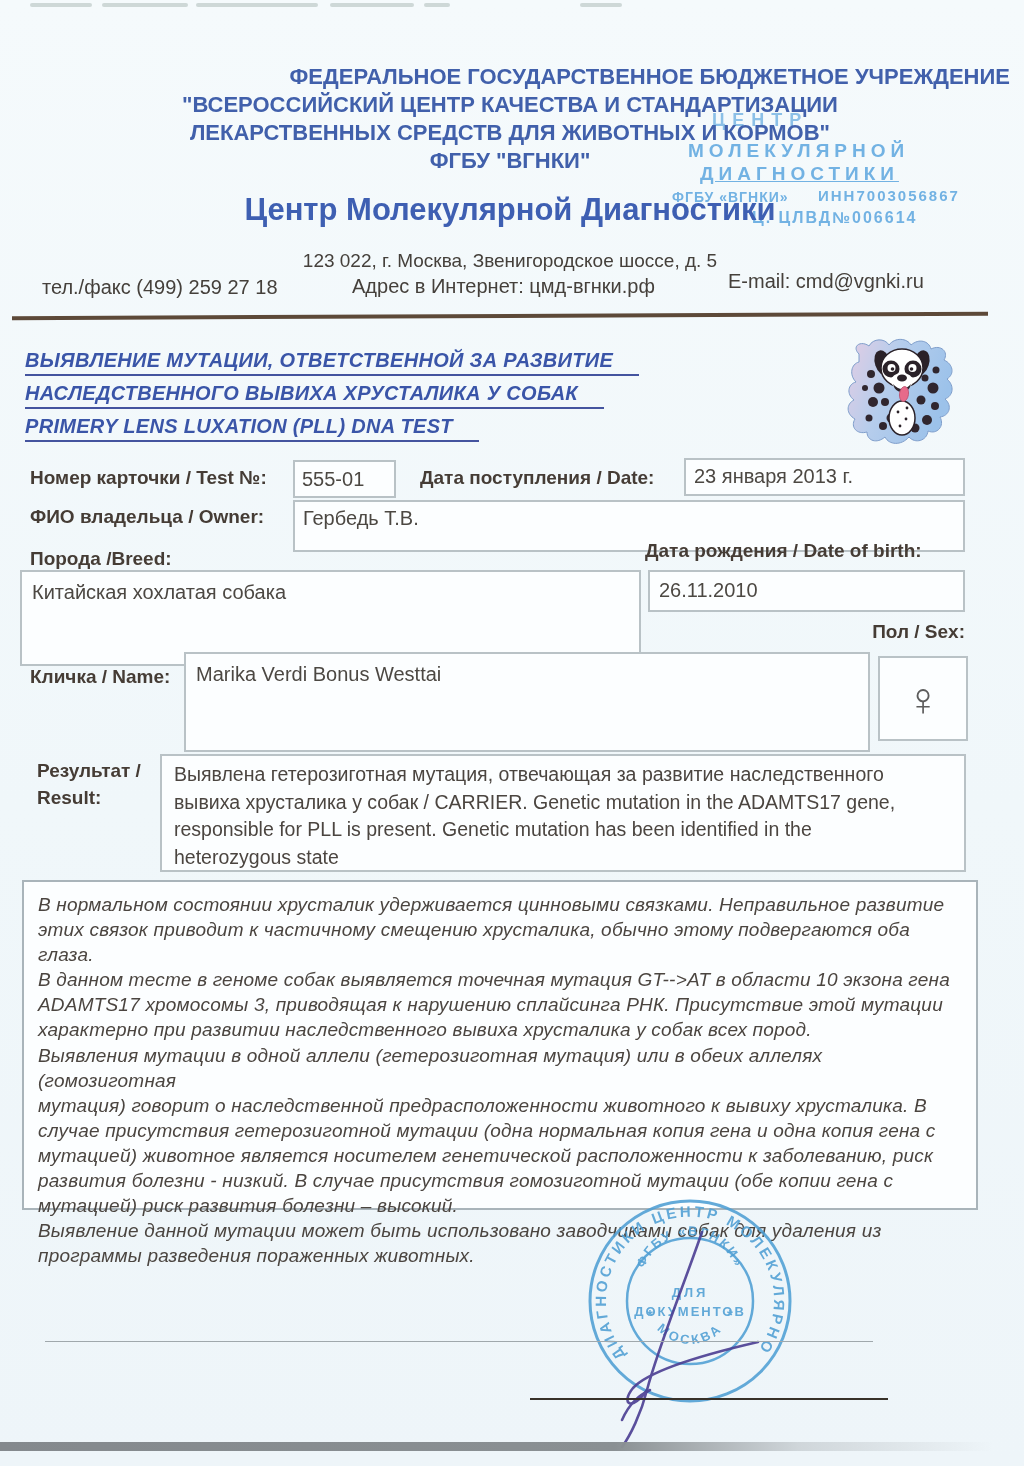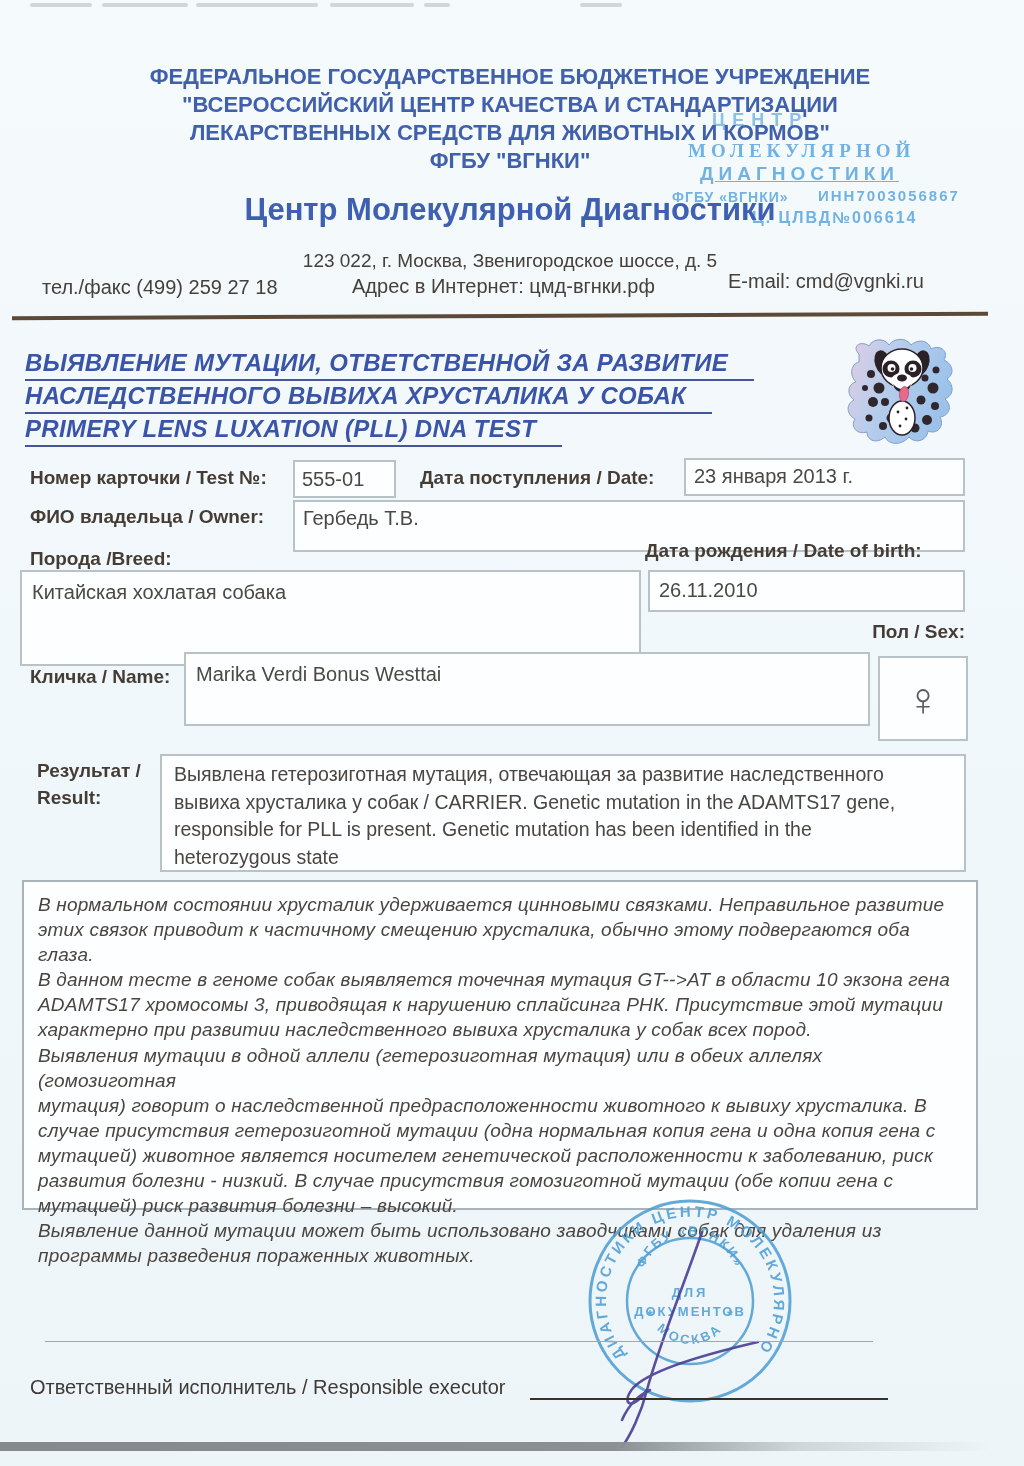--- a/index.html
+++ b/index.html
@@ -16,21 +16,21 @@
   
   .org-line{left:10px;width:1000px;text-align:center;color:#4160ab;font-weight:bold;font-size:22px;z-index:2;}
   .center-name{left:10px;width:1000px;text-align:center;color:#3e5fb2;font-weight:bold;font-size:31px;z-index:2;}
   .addr{color:#45403b;font-size:19px;z-index:2;}
   .contact{color:#45403b;font-size:20px;z-index:2;}
   
   .cstamp{color:#72b2e3;font-weight:bold;z-index:1;white-space:nowrap;}
   
   .divider{left:12px;top:314px;width:976px;height:4px;background:#5d4938;transform:rotate(-0.25deg);}
   
-  .title-line{color:#3a55a8;font-weight:bold;font-style:italic;font-size:24px;letter-spacing:.3px;
+  .title-line{color:#3a55a8;font-weight:bold;font-style:italic;font-size:20px;letter-spacing:.3px;
     border-bottom:2px solid #44549f;padding:0 26px 2px 0;white-space:nowrap;}
   
   .flabel{color:#453c35;font-weight:bold;font-size:19px;white-space:nowrap;}
   .fbox{background:#fcfeff;border:2px solid #b9c2c6;box-sizing:border-box;}
   .fval{color:#4c4843;font-size:20px;}
   .sex-symbol{font-size:46px;color:#5c5c5c;font-weight:normal;}
   
   .pre{white-space:pre-line;}
   .res-text{color:#4b4540;font-size:19.5px;line-height:27.5px;}
   
@@ -46,28 +46,28 @@
 
   <div class="scan-dash" style="left:30px;width:62px;"></div>
   <div class="scan-dash" style="left:102px;width:86px;"></div>
   <div class="scan-dash" style="left:196px;width:122px;"></div>
   <div class="scan-dash" style="left:330px;width:84px;"></div>
   <div class="scan-dash" style="left:424px;width:26px;"></div>
   <div class="scan-dash" style="left:580px;width:42px;"></div>
 
   <div>
     <span class="abs cstamp" style="left:712px;top:110px;font-size:18px;letter-spacing:7px;opacity:.8;">ЦЕНТР</span>
-    <span class="abs cstamp" style="left:688px;top:140px;font-size:19px;letter-spacing:5px;font-family:Liberation Serif, serif;">МОЛЕКУЛЯРНОЙ</span>
+    <span class="abs cstamp" style="left:688px;top:140px;font-size:19px;letter-spacing:5px;">МОЛЕКУЛЯРНОЙ</span>
     <span class="abs cstamp" style="left:700px;top:163px;font-size:19px;letter-spacing:5px;text-decoration:underline;">ДИАГНОСТИКИ</span>
     <span class="abs cstamp" style="left:672px;top:189px;font-size:14px;letter-spacing:1px;">ФГБУ «ВГНКИ»</span>
     <span class="abs cstamp" style="left:818px;top:187px;font-size:15px;letter-spacing:2px;">ИНН7003056867</span>
     <span class="abs cstamp" style="left:752px;top:209px;font-size:16px;letter-spacing:2px;">Ц. ЦЛВД№006614</span>
   </div>
 
-  <div class="abs org-line" style="top:64px;">ФЕДЕРАЛЬНОЕ ГОСУДАРСТВЕННОЕ БЮДЖЕТНОЕ УЧРЕЖДЕНИЕ</div>
+  <div class="abs org-line" style="top:64px;text-align:right;">ФЕДЕРАЛЬНОЕ ГОСУДАРСТВЕННОЕ БЮДЖЕТНОЕ УЧРЕЖДЕНИЕ</div>
   <div class="abs org-line" style="top:92px;">"ВСЕРОССИЙСКИЙ ЦЕНТР КАЧЕСТВА И СТАНДАРТИЗАЦИИ</div>
   <div class="abs org-line" style="top:120px;">ЛЕКАРСТВЕННЫХ СРЕДСТВ ДЛЯ ЖИВОТНЫХ И КОРМОВ"</div>
   <div class="abs org-line" style="top:148px;">ФГБУ "ВГНКИ"</div>
   <div class="abs center-name" style="top:192px;">Центр Молекулярной Диагностики</div>
   <div class="abs addr" style="left:10px;top:250px;width:1000px;text-align:center;">123 022, г. Москва, Звенигородское шоссе, д. 5</div>
   <span class="abs contact" style="left:42px;top:276px;">тел./факс (499) 259 27 18</span>
   <span class="abs contact" style="left:352px;top:275px;">Адрес в Интернет: цмд-вгнки.рф</span>
   <span class="abs contact" style="left:728px;top:270px;">E-mail: cmd@vgnki.ru</span>
 
   <div class="abs divider"></div>
@@ -147,21 +147,21 @@
   <div class="abs fbox" style="left:20px;top:570px;width:621px;height:96px;">
     <span class="fval" style="display:block;padding:9px 0 0 10px;">Китайская хохлатая собака</span>
   </div>
   <div class="abs fbox" style="left:648px;top:570px;width:317px;height:42px;">
     <span class="fval" style="display:block;padding:7px 0 0 9px;">26.11.2010</span>
   </div>
 
   <span class="abs flabel" style="left:820px;top:621px;width:145px;text-align:right;">Пол / Sex:</span>
 
   <span class="abs flabel" style="left:30px;top:666px;">Кличка / Name:</span>
-  <div class="abs fbox" style="left:184px;top:652px;width:686px;height:74px;">
+  <div class="abs fbox" style="left:184px;top:652px;width:686px;height:100px;">
     <span class="fval" style="display:block;padding:9px 0 0 10px;">Marika Verdi Bonus Westtai</span>
   </div>
   <div class="abs fbox" style="left:878px;top:656px;width:90px;height:85px;text-align:center;">
     <span class="sex-symbol" style="line-height:83px;">♀</span>
   </div>
 
   <span class="abs flabel" style="left:37px;top:760px;">Результат /</span>
   <span class="abs flabel" style="left:37px;top:787px;">Result:</span>
   <div class="abs fbox" style="left:160px;top:754px;width:806px;height:118px;">
     <div class="res-text pre" style="padding:5px 10px 12px 12px;">Выявлена гетерозиготная мутация, отвечающая за развитие наследственного
@@ -212,17 +212,16 @@
       <text x="167" y="130" font-size="15">*</text>
     </g>
     <g stroke="#4b3e92" stroke-width="2.6" fill="none" opacity="0.9" stroke-linecap="round">
       <path d="M 142,42 C 122,100 98,158 87,200 C 81,224 70,246 62,257"></path>
       <path d="M 87,200 C 72,222 60,214 73,198 C 84,186 120,170 198,152"></path>
       <path d="M 62,230 C 70,212 80,205 90,200"></path>
     </g>
   </svg>
 
   <div class="abs thin-line"></div>
-  <span class="abs exec-label" style="left:30px;top:1376px;">Ответственный исполнитель / Responsible executor</span>
   <div class="abs sig-line"></div>
 
   <div class="bottom-band"></div>
 </div>
 
 </body></html>

